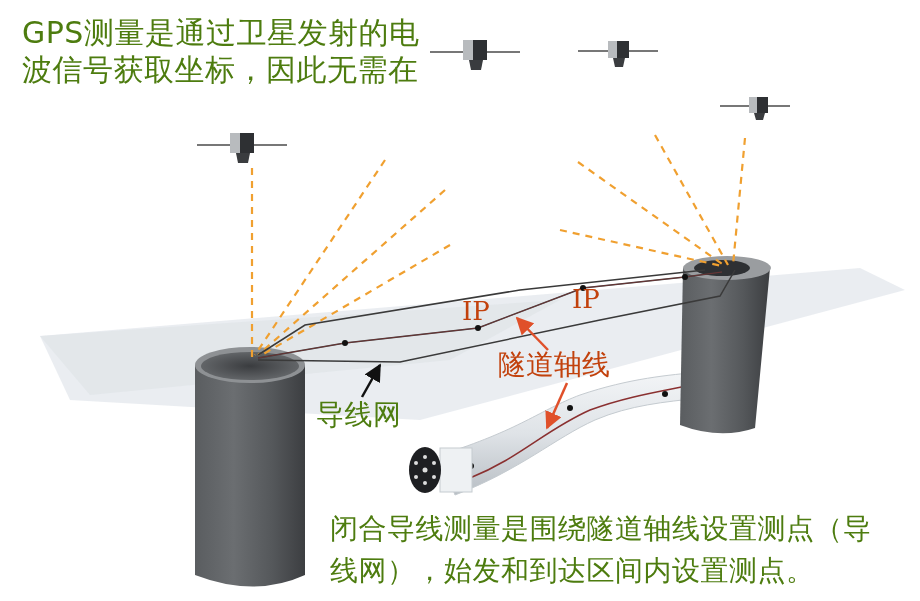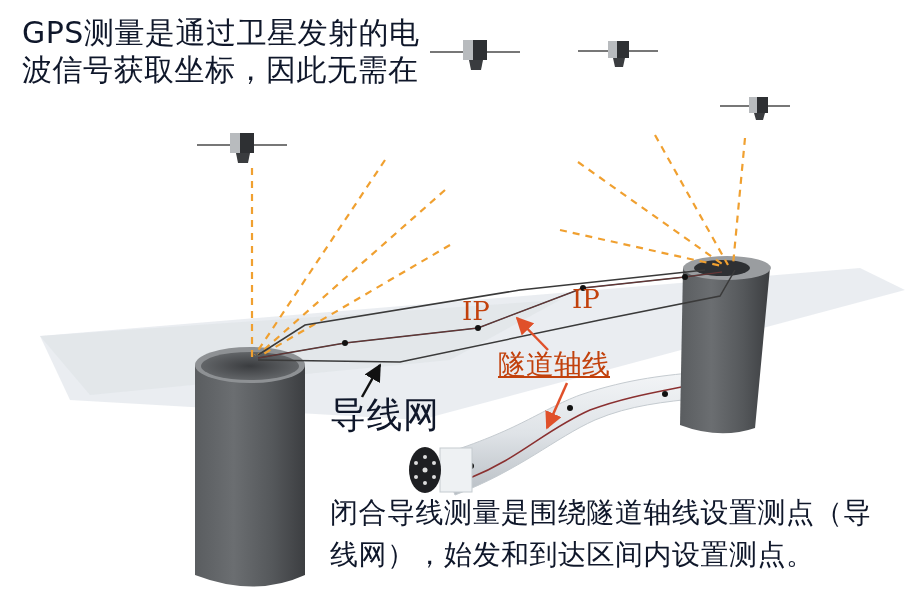--- a/index.html
+++ b/index.html
@@ -1,19 +1,19 @@
 <!DOCTYPE html>
 <html><head>
 <meta charset="utf-8">
 <style>
   html, body { margin:0; padding:0; background:#ffffff; }
   body { width:920px; height:601px; overflow:hidden; position:relative;
          font-family:"DejaVu Sans", "Liberation Sans", sans-serif; }
   #stage { position:absolute; left:0; top:0; width:920px; height:601px; }
-  .txt { position:absolute; color:#0f172a; font-size:30px; line-height:37px; white-space:nowrap; letter-spacing:0.5px; }
+  .txt { position:absolute; color:#4d7c0f; font-size:30px; line-height:37px; white-space:nowrap; letter-spacing:0.5px; }
   .lbl-red { position:absolute; color:#c2410c; white-space:nowrap; }
   .serif { font-family:"DejaVu Serif", "Liberation Serif", serif; }
 </style>
 </head>
 <body>
 
 <div id="stage">
 <svg width="920" height="601" viewBox="0 0 920 601" xmlns="http://www.w3.org/2000/svg">
   <defs>
     <linearGradient id="shaftGrad" x1="0" x2="1" y1="0" y2="0">
@@ -132,21 +132,21 @@
 
   
   <div class="txt" style="left:22px; top:14px;">
     <div>GPS测量是通过卫星发射的电</div>
     <div>波信号获取坐标，因此无需在</div>
   </div>
 
   <div class="lbl-red serif" style="left:462px; top:296px; font-size:26px;">IP</div>
   <div class="lbl-red serif" style="left:572px; top:284px; font-size:26px;">IP</div>
 
-  <div class="lbl-red" style="left:498px; top:346px; font-size:28px;text-decoration:underline;">隧道轴线</div>
+  <div class="lbl-red" style="left:498px; top:346px; font-size:28px;">隧道轴线</div>
 
-  <div class="txt" style="left:330px; top:396px; font-size:36px;">导线网</div>
+  <div class="txt" style="left:316px; top:396px; font-size:28px;">导线网</div>
 
-  <div class="txt" style="left:330px; top:492px; font-size:28px; line-height:42px;">
+  <div class="txt" style="left:330px; top:508px; font-size:28px; line-height:42px;">
     <div>闭合导线测量是围绕隧道轴线设置测点（导</div>
     <div>线网），始发和到达区间内设置测点。</div>
   </div>
 </div>
 
 </body></html>

